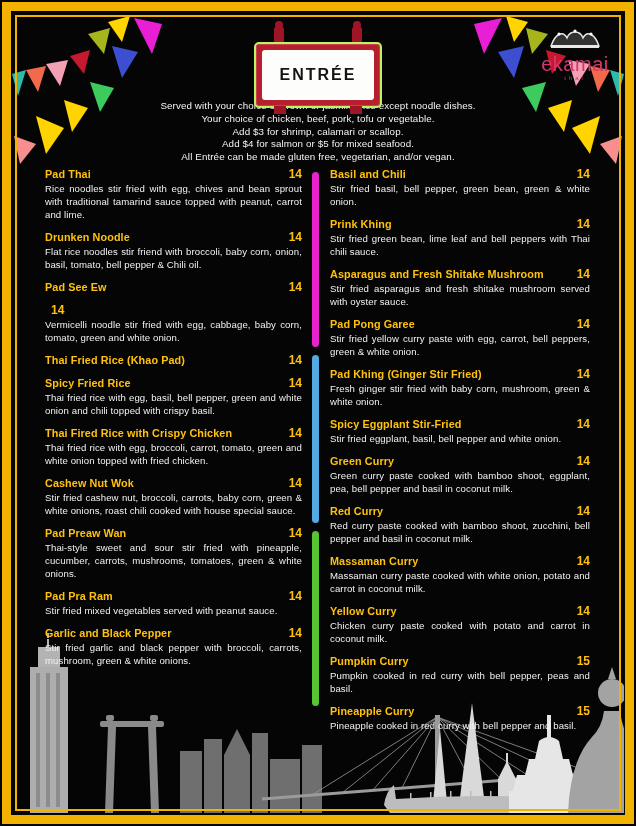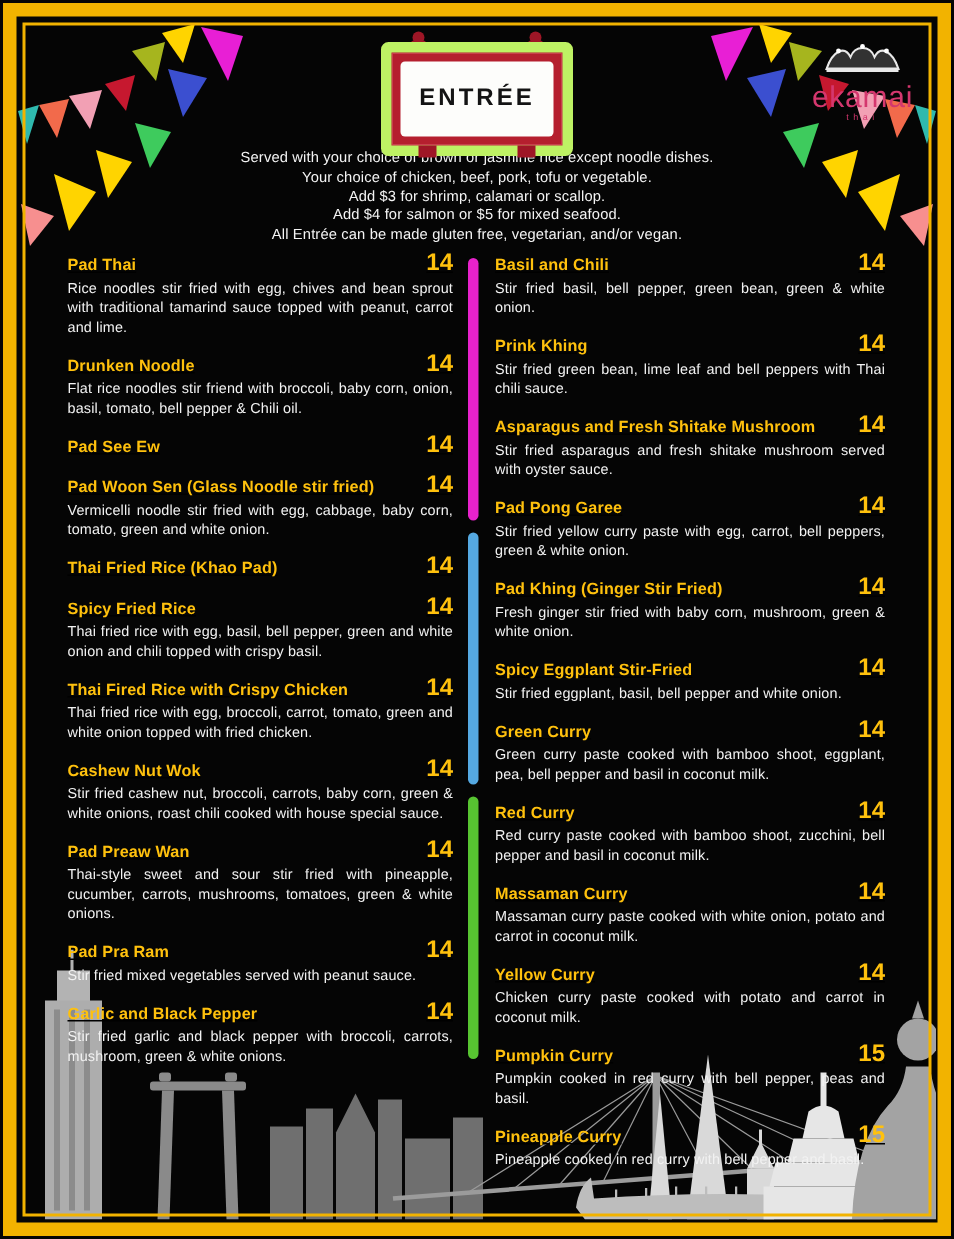--- a/index.html
+++ b/index.html
@@ -14,37 +14,37 @@
   .bunting.right{right:12px;transform:scaleX(-1);}
   
   .logo{position:absolute;top:24px;right:22px;width:78px;text-align:center;z-index:4;}
   .logo .brand{font-size:20px;color:#D4376E;letter-spacing:.5px;line-height:1;}
   .logo .sub{font-size:6px;color:#D4376E;letter-spacing:3px;margin-top:1px;text-transform:lowercase;}
   
   .sign{position:absolute;top:28px;left:50%;transform:translateX(-50%);width:128px;z-index:4;}
   .finial{position:absolute;top:-1px;width:10px;height:16px;background:#9E1626;border-radius:2px;}
   .finial::before{content:"";position:absolute;top:-6px;left:1px;width:8px;height:8px;border-radius:50%;background:#9E1626;}
   .finial.l{left:20px;} .finial.r{right:20px;}
-  .sign-panel{position:relative;height:50px;background:#B51F2E;border:7px solid #bef264;
+  .sign-panel{position:relative;margin-top:14px;height:50px;background:#B51F2E;border:2px solid #bef264;
               border-radius:5px;padding:6px;box-shadow:0 0 0 1px #c9404e inset;}
   .sign-white{background:#FDFDFB;height:100%;border-radius:3px;display:flex;align-items:center;justify-content:center;}
   .sign-title{font-size:16px;font-weight:700;letter-spacing:2px;color:#141414;}
   .sign-feet{position:absolute;bottom:-8px;width:12px;height:8px;background:#9E1626;}
   .sign-feet.l{left:18px;} .sign-feet.r{right:18px;}
   
   .intro{position:absolute;top:100px;left:0;width:100%;text-align:center;z-index:3;
          color:#F4F4F4;font-size:9.8px;line-height:12.8px;letter-spacing:.1px;}
   
   .columns{position:absolute;top:167px;left:45px;width:548px;display:flex;z-index:3;}
   .col{width:257px;}
   .col.right-col{width:260px;margin-left:28px;}
   .item{margin-bottom:9px;}
   .item-head{display:flex;justify-content:space-between;align-items:baseline;margin-bottom:1px;text-decoration:underline;}
   .item-name{color:#FFC10D;font-size:10.8px;font-weight:700;letter-spacing:.1px;}
-  .item-price{color:#FFC10D;font-size:16px;font-weight:700;margin-left:6px;flex:none;}
+  .item-price{color:#FFC10D;font-size:12px;font-weight:700;margin-left:6px;flex:none;}
   .item-desc{color:#F2F2F2;font-size:9.6px;line-height:13px;text-align:justify;letter-spacing:.1px;}
   
   .divider{position:absolute;left:267px;top:5px;width:7px;display:flex;flex-direction:column;gap:8px;}
   .divider span{display:block;width:7px;border-radius:4px;}
   .seg0{height:175px;} .seg1{height:168px;} .seg2{height:175px;}
   
   .skyline{position:absolute;left:12px;bottom:13px;width:612px;height:180px;z-index:1;}
 </style>
 </head>
 <body>
@@ -123,21 +123,20 @@
 
   <div class="item">
     <div class="item-head">
       <span class="item-name">Pad See Ew</span>
       <span class="item-price">14</span>
     </div>
   </div>
 
   <div class="item">
     <div class="item-head">
-      <span class="item-name">Pad Woon Sen (Glass Noodle stir fried)</span>
       <span class="item-price">14</span>
     </div>
     <div class="item-desc">Vermicelli noodle stir fried with egg, cabbage, baby corn, tomato, green and white onion.</div>
   </div>
 
   <div class="item">
     <div class="item-head">
       <span class="item-name">Thai Fried Rice (Khao Pad)</span>
       <span class="item-price">14</span>
     </div>

